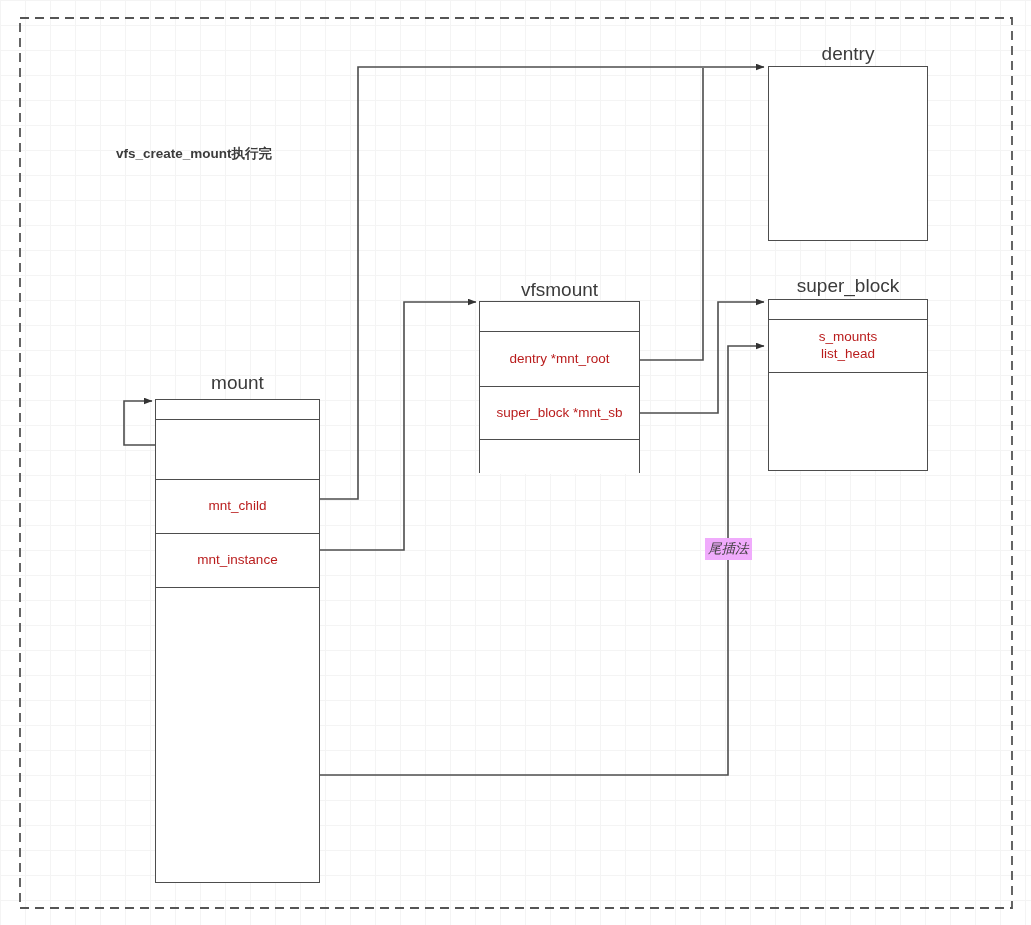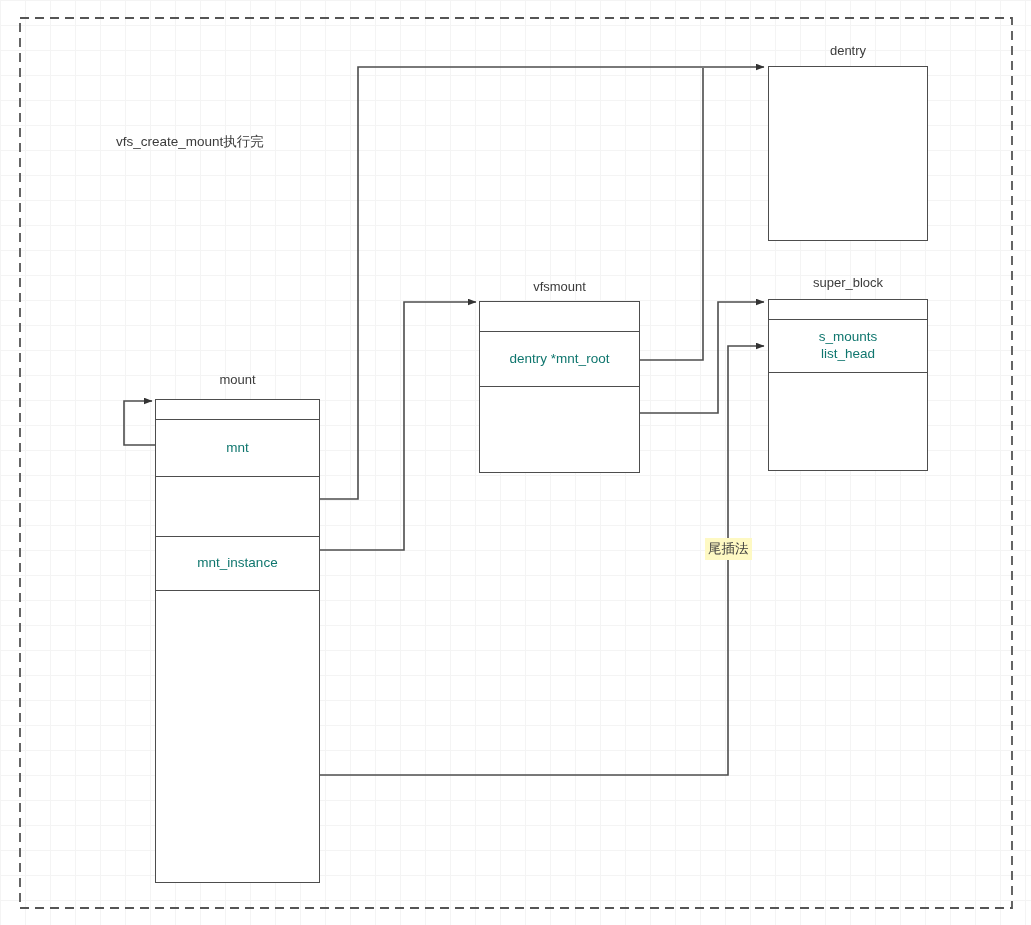--- a/index.html
+++ b/index.html
@@ -41,49 +41,50 @@
     background: #ffffff;
     z-index: 3;
   }
   .struct-row {
     box-sizing: border-box;
     border-bottom: 1.6px solid #4d4d4d;
     display: flex;
     align-items: center;
     justify-content: center;
     text-align: center;
-    color: #0f766e;
+    color: #b91c1c;
     font-size: 13.5px;
     line-height: 1.25;
     background: #ffffff;
   }
   .struct-row:last-child {
     border-bottom: none;
   }
 
   .box-title {
     position: absolute;
     color: #3b3b3b;
-    font-size: 13px;
+    font-size: 19px;
     text-align: center;
     white-space: nowrap;
     z-index: 3;
   }
 
   .free-label {
     position: absolute;
     color: #3b3b3b;
     font-size: 13.5px;
     white-space: nowrap;
     z-index: 4;
   }
 
   .label-tail-insert {
-    background: #fef9c3;
+    background: #f0abfc;
     padding: 2px 3px;
+    font-style: italic;
   }
 </style>
 </head>
 <body>
 
 <div id="grid-background"></div>
 
 <svg id="diagram-canvas" width="1031" height="925" viewBox="0 0 1031 925">
   <defs>
     <marker id="arrowhead" markerWidth="9" markerHeight="7" refX="8.5" refY="3.5" orient="auto" markerUnits="userSpaceOnUse">
@@ -99,39 +100,40 @@
 
   <path d="M 319 550 L 404 550 L 404 302 L 476 302" fill="none" stroke="#4d4d4d" stroke-width="1.6" marker-end="url(#arrowhead)"></path>
 
   <path d="M 640 360 L 703 360 L 703 68" fill="none" stroke="#4d4d4d" stroke-width="1.6"></path>
 
   <path d="M 640 413 L 718 413 L 718 302 L 764 302" fill="none" stroke="#4d4d4d" stroke-width="1.6" marker-end="url(#arrowhead)"></path>
 
   <path d="M 319 775 L 728 775 L 728 346 L 764 346" fill="none" stroke="#4d4d4d" stroke-width="1.6" marker-end="url(#arrowhead)"></path>
 </svg>
 
-<div class="free-label" style="left:116px; top:133px;">vfs_create_mount执行完</div>
+<div class="free-label" style="left:116px; top:145px;font-weight:bold;">vfs_create_mount执行完</div>
 
 <div class="free-label label-tail-insert" style="left:705px; top:538px;">尾插法</div>
 
 <div class="box-title" style="left:155px; top:372px; width:165px;">mount</div>
 
 <div class="struct-box" style="left:155px; top:399px; width:165px; height:484px;">
   <div class="struct-row" style="height:20px;"></div>
-  <div class="struct-row" style="height:57px;">mnt</div>
   <div class="struct-row" style="height:60px;"></div>
+  <div class="struct-row" style="height:54px;">mnt_child</div>
   <div class="struct-row" style="height:54px;">mnt_instance</div>
   <div class="struct-row" style="height:48px;"></div>
 </div>
 
 <div class="box-title" style="left:479px; top:279px; width:161px;">vfsmount</div>
 
 <div class="struct-box" style="left:479px; top:301px; width:161px; height:172px;">
   <div class="struct-row" style="height:30px;"></div>
   <div class="struct-row" style="height:55px;">dentry *mnt_root</div>
+  <div class="struct-row" style="height:53px;">super_block *mnt_sb</div>
   <div class="struct-row" style="height:34px;"></div>
 </div>
 
 <div class="box-title" style="left:768px; top:43px; width:160px;">dentry</div>
 
 <div class="struct-box" style="left:768px; top:66px; width:160px; height:175px;">
   <div class="struct-row" style="height:100%;"></div>
 </div>
 
 <div class="box-title" style="left:768px; top:275px; width:160px;text-align:center;">super_block</div>

